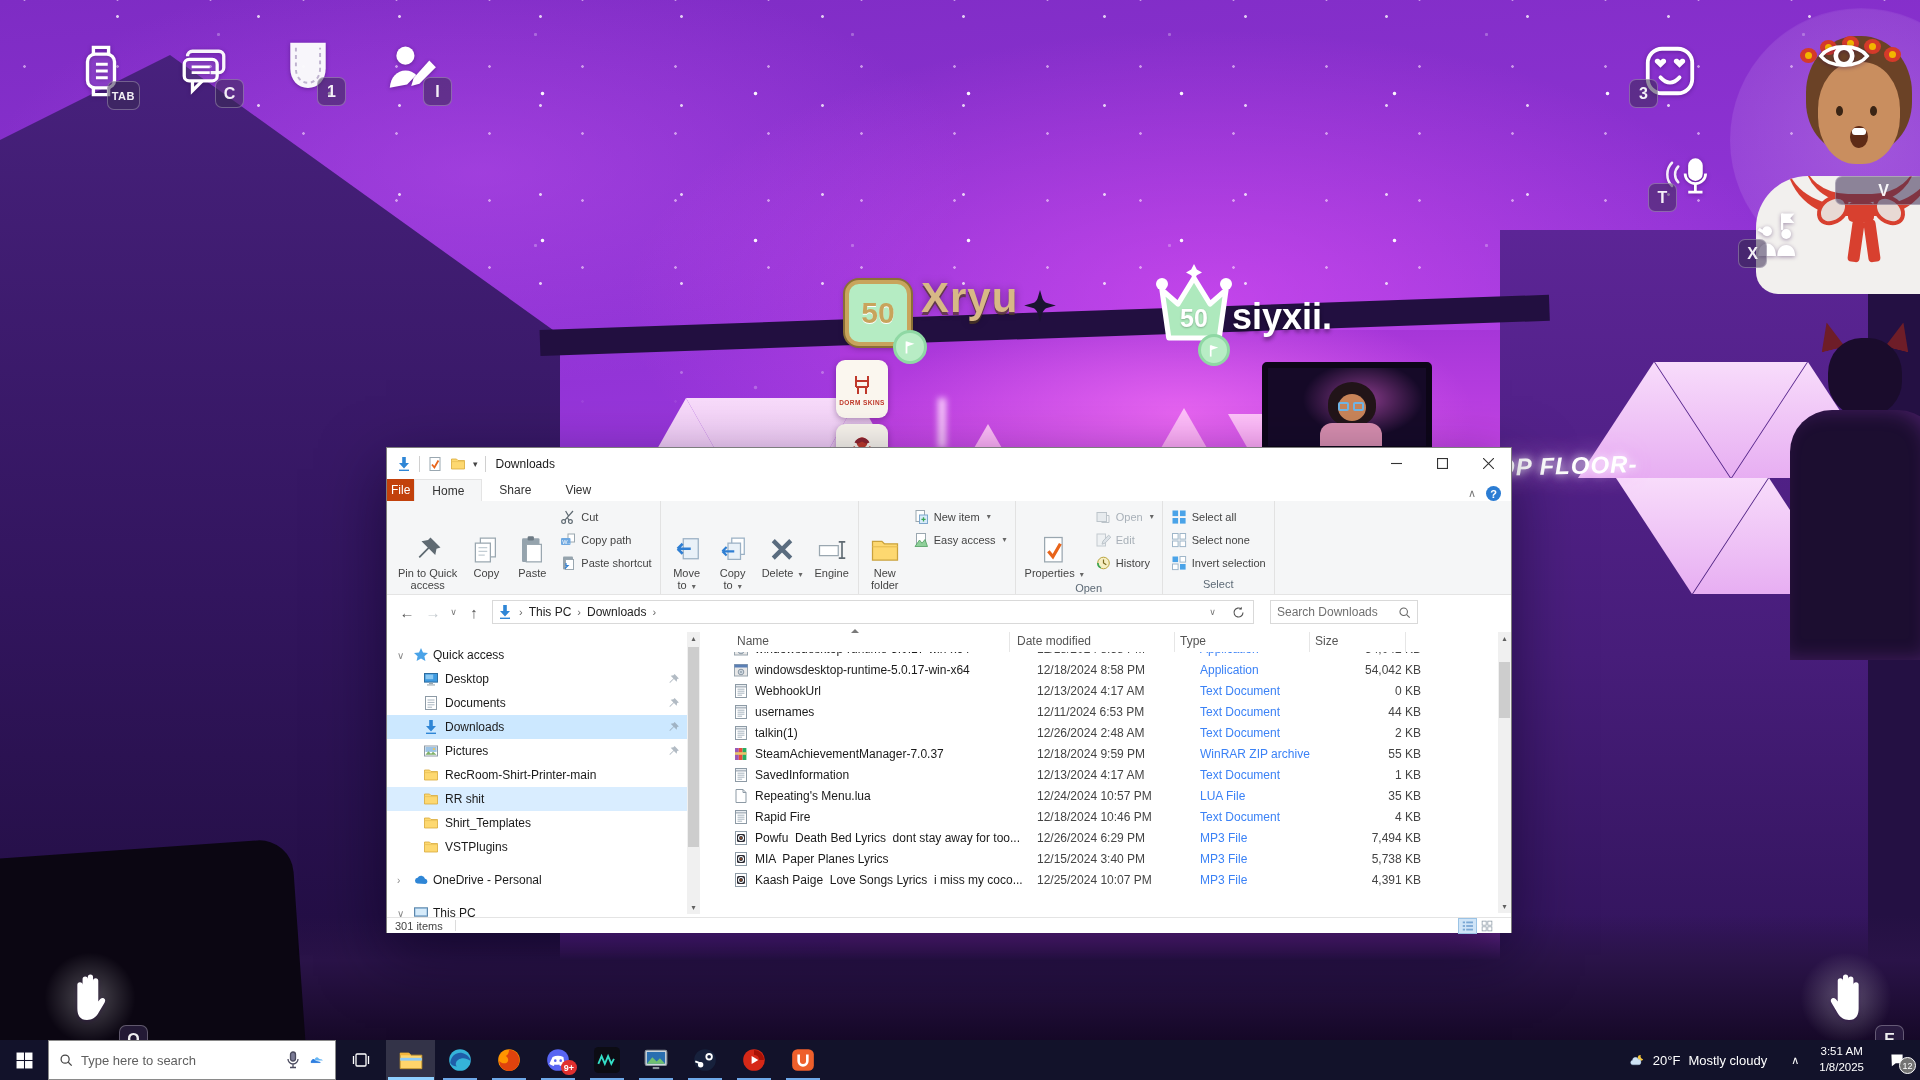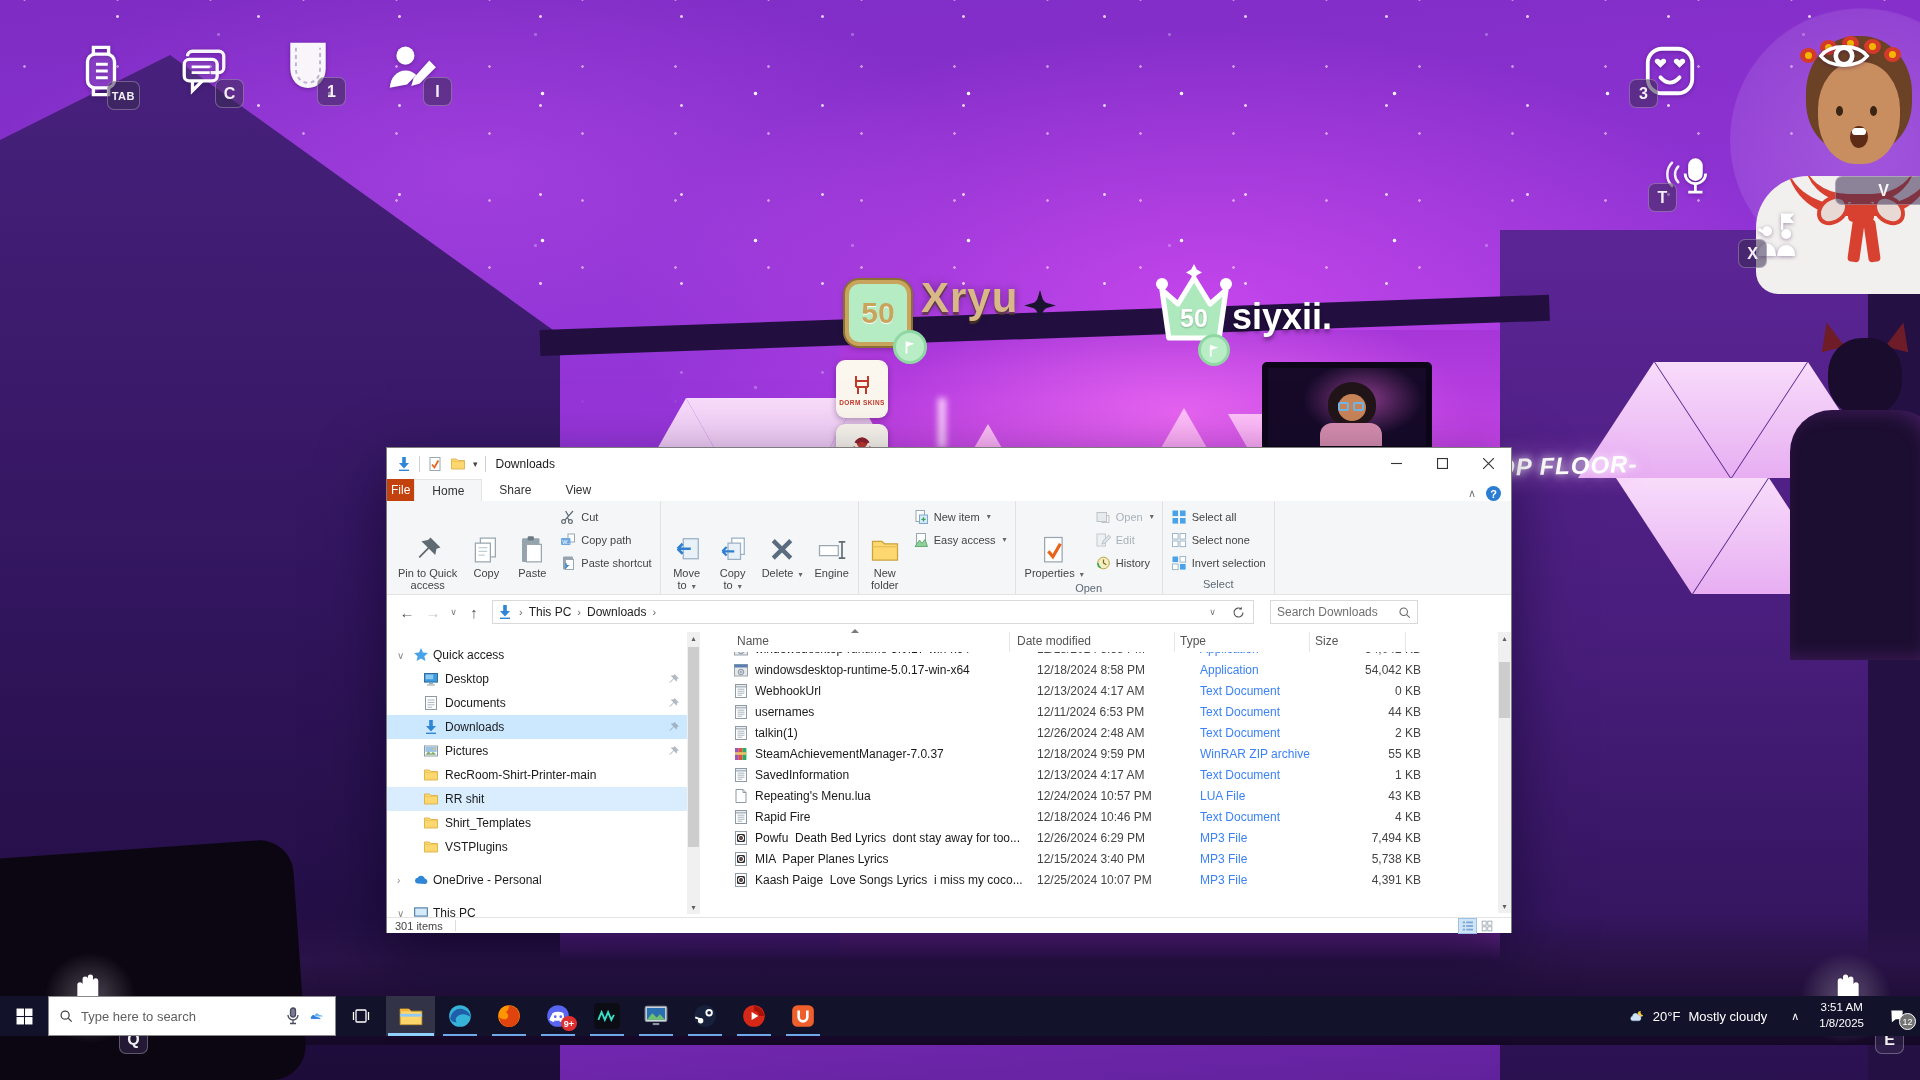--- a/index.html
+++ b/index.html
@@ -157,21 +157,21 @@
   .frow .fdate { position:absolute; left:316px; top:3px; color:#444; }
   .frow .ftype { position:absolute; left:479px; top:3px; color:#3b82f6; }
   .frow .fsize { position:absolute; left:560px; top:3px; width:140px; text-align:right; color:#444; }
   .xw-status { position:absolute; left:0; top:469px; width:100%; height:16px; border-top:1px solid #e4e4e4; background:#fff; display:flex; align-items:center; font-size:11px; color:#444; padding-left:8px; }
   .st-sep { width:1px; height:11px; background:#dcdcdc; margin-left:12px; }
   .viewbtns { margin-left:auto; display:flex; gap:2px; padding-right:16px; }
   .viewbtn { width:17px; height:14px; display:flex; align-items:center; justify-content:center; }
   .viewbtn.on { background:#cfe4f7; outline:1px solid #9bc3e5; }
   .viewbtn svg { width:12px; height:12px; }
   
-  .taskbar { position:absolute; left:0; top:996px; width:1920px; height:40px; background:#12122a; z-index:30; display:flex; align-items:center; }
+  .taskbar { position:absolute; left:0; top:1040px; width:1920px; height:40px; background:#12122a; z-index:30; display:flex; align-items:center; }
   .tb-start { width:48px; height:40px; display:flex; align-items:center; justify-content:center; }
   .tb-start svg { width:17px; height:17px; }
   .tb-search { width:288px; height:40px; background:#fff; border:1px solid #8a8a8a; display:flex; align-items:center; padding:0 10px; gap:8px; }
   .tb-search .ph { color:#5f5f5f; font-size:13px; flex:1; white-space:nowrap; }
   .tb-search svg { display:block; }
   .tb-cell { width:49px; height:40px; display:flex; align-items:center; justify-content:center; position:relative; }
   .tb-cell.active { background:rgba(255,255,255,.14); }
   .tb-cell .appic { width:26px; height:26px; }
   .tb-cell .appic svg { width:100%; height:100%; }
   .tb-underline { position:absolute; bottom:0; left:50%; transform:translateX(-50%); width:34px; height:2px; background:#6fa8e8; }
@@ -951,21 +951,21 @@
           <span class="fsize">1 KB</span>
         </div>
         <div class="frow">
           <span class="fic"><svg viewBox="0 0 16 16">
               <path d="M3 1.5h7l3 3v10H3z" fill="#fff" stroke="#8d9aa5"></path>
               <path d="M10 1.5v3h3" fill="none" stroke="#8d9aa5"></path>
             </svg></span>
           <span class="fname">Repeating's Menu.lua</span>
           <span class="fdate">12/24/2024 10:57 PM</span>
           <span class="ftype">LUA File</span>
-          <span class="fsize">43 KB</span>
+          <span class="fsize">35 KB</span>
         </div>
         <div class="frow">
           <span class="fic"><svg viewBox="0 0 16 16">
               <rect x="2.5" y="1.5" width="11" height="13" fill="#fff" stroke="#8d9aa5"></rect>
               <rect x="2.5" y="1.5" width="11" height="2.4" fill="#e8edf1" stroke="#8d9aa5"></rect>
               <g stroke="#a9b6c0">
                 <path d="M4.5 6.2h7M4.5 8.2h7M4.5 10.2h7M4.5 12.2h4.6"></path>
               </g>
             </svg></span>
           <span class="fname">Rapid Fire</span>

